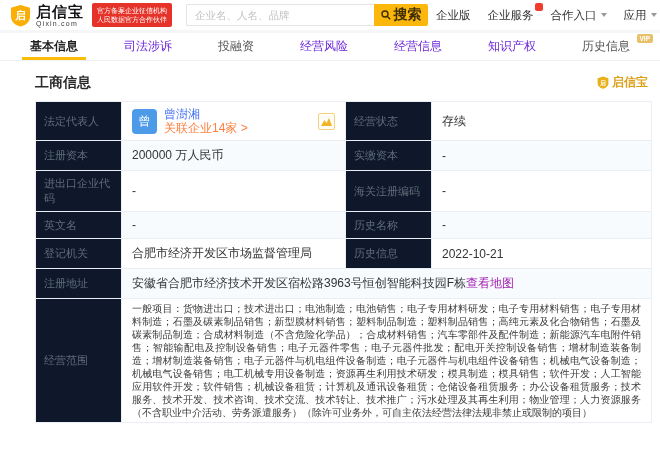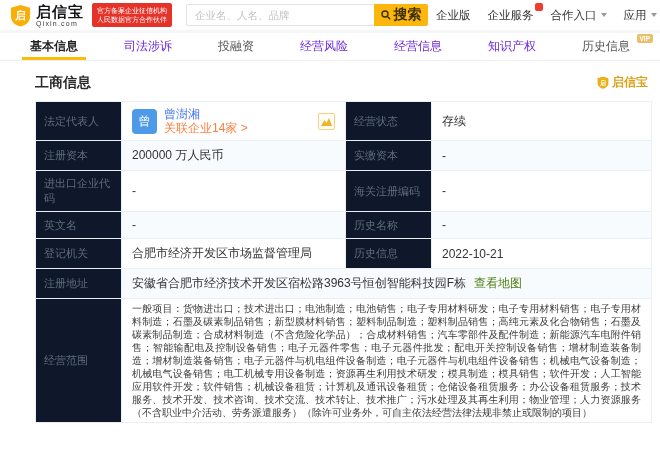--- a/index.html
+++ b/index.html
@@ -42,21 +42,21 @@
   td.lbl { background:#0f172a; color:#5e6d79; font-size:11px; padding:5px 8px; }
   td.val { padding:6px 10px; color:#333; font-size:12px; background:#fff; }
   tr.alt td.val { background:#f7fbfe; }
   .legal-cell { display:flex; align-items:center; gap:7px; }
   .avatar-sq { width:25px; height:25px; background:#4d9be8; border-radius:4px; color:#fff; font-size:12px; display:flex; align-items:center; justify-content:center; flex-shrink:0; }
   .legal-texts { display:flex; flex-direction:column; gap:2px; }
   .legal-name { font-size:12px; color:#4272f5; cursor:pointer; line-height:1; }
   .related-link { font-size:12px; color:#ff7e3e; cursor:pointer; line-height:1; }
   .equity-icon { margin-left:auto; width:17px; height:17px; border:1px solid #f3d27f; border-radius:2px; background:#fffdf6; display:flex; align-items:center; justify-content:center; cursor:pointer; flex-shrink:0; }
   .info-q { display:inline-flex; align-items:center; justify-content:center; width:12px; height:12px; border:1px solid #c3c9cf; border-radius:50%; color:#9aa2aa; font-size:9px; margin-left:4px; vertical-align:-2px; cursor:pointer; }
-  .map-link { color:#4d7c0f; margin-left:8px; cursor:pointer; }
+  .map-link { color:#a21caf; cursor:pointer; }
   td.scope-val { font-size:10px; line-height:13px; color:#3c3c3c; text-align:justify; padding:3px 10px; }
 </style>
 </head>
 <body>
 
 <div class="header">
   <div class="logo-group">
     <svg class="logo-shield" viewBox="0 0 22 24">
       <path d="M11 1 L21 4 V13 C21 19 16 22.5 11 23.5 C6 22.5 1 19 1 13 V4 Z" fill="#f9ae08"></path>
       <text x="11" y="16" font-size="11" font-weight="bold" fill="#fff" text-anchor="middle" font-family="sans-serif">启</text>

